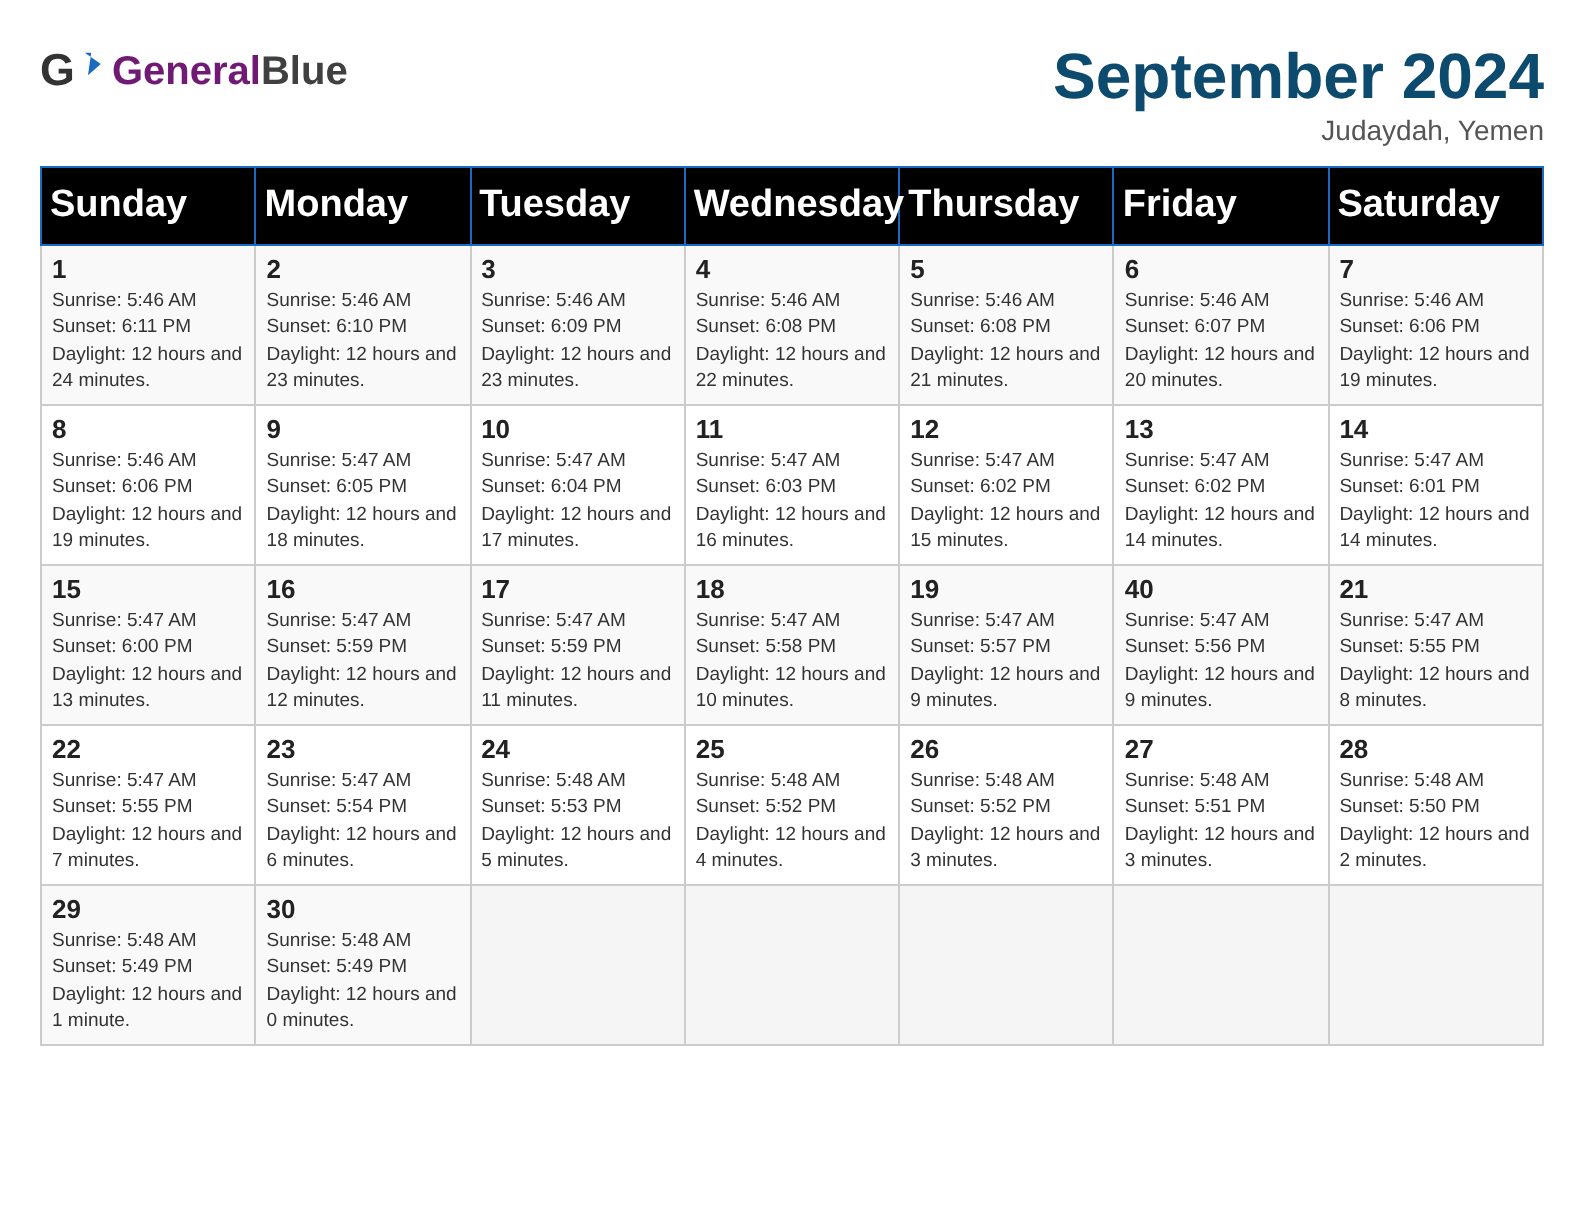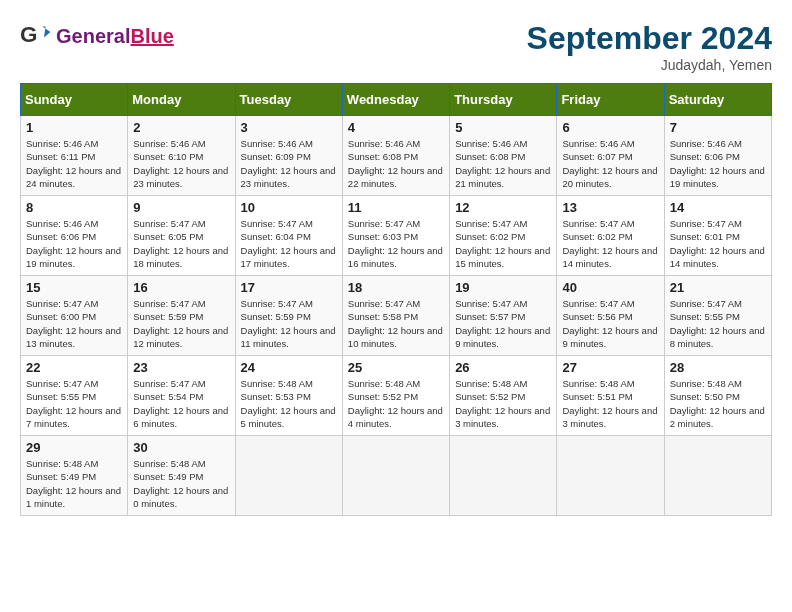--- a/index.html
+++ b/index.html
@@ -36,24 +36,24 @@
     .subtitle {
       font-size: 14px;
       color: #555;
     }
     table {
       width: 100%;
       border-collapse: collapse;
       table-layout: fixed;
     }
     thead tr th {
-      background-color: #4d7c0f;
+      background-color: #000000;
       color: #fff;
       padding: 8px 4px;
-      font-size: 13px;
+      font-size: 19px;
       font-weight: bold;
       text-align: left;
       border: 1px solid #1a6bbf;
     }
     tbody tr td {
       border: 1px solid #ccc;
       vertical-align: top;
       padding: 4px 5px;
       font-size: 10px;
       color: #333;
@@ -82,21 +82,21 @@
 <body>
 
 <div class="header">
   <div class="logo">
     <svg class="logo-icon" viewBox="0 0 40 40">
       <text x="0" y="28" font-size="28" font-weight="bold" fill="#333">G</text>
       <polygon points="28,8 38,15 30,22 32,8" fill="#1a6bbf"></polygon>
     </svg>
     <div>
       <div style="font-size:20px;font-weight:bold;line-height:1.1;">
-        <span style="color:#701a75;">General</span><span style="color:#be185d;text-decoration:underline;">Blue</span>
+        <span style="color:#701a75;">General</span><span style="color:#404040;">Blue</span>
       </div>
     </div>
   </div>
   <div class="title-block">
     <div class="month-title">September 2024</div>
     <div class="subtitle">Judaydah, Yemen</div>
   </div>
 </div>
 
 <table>

